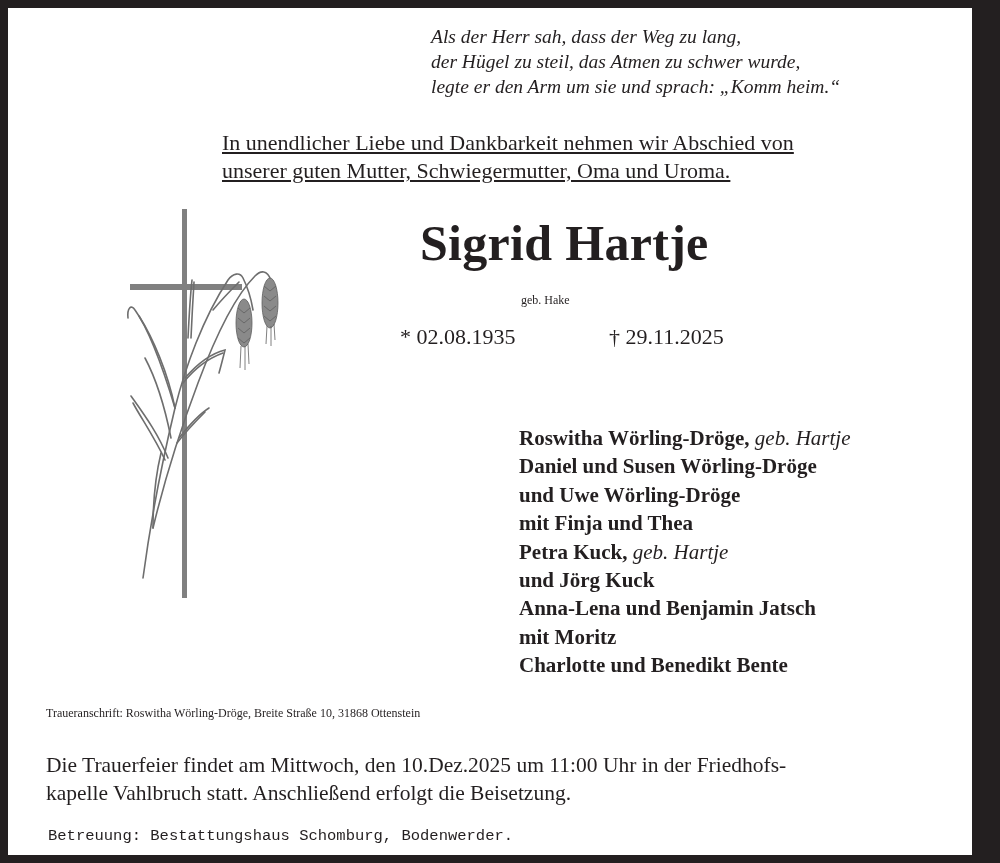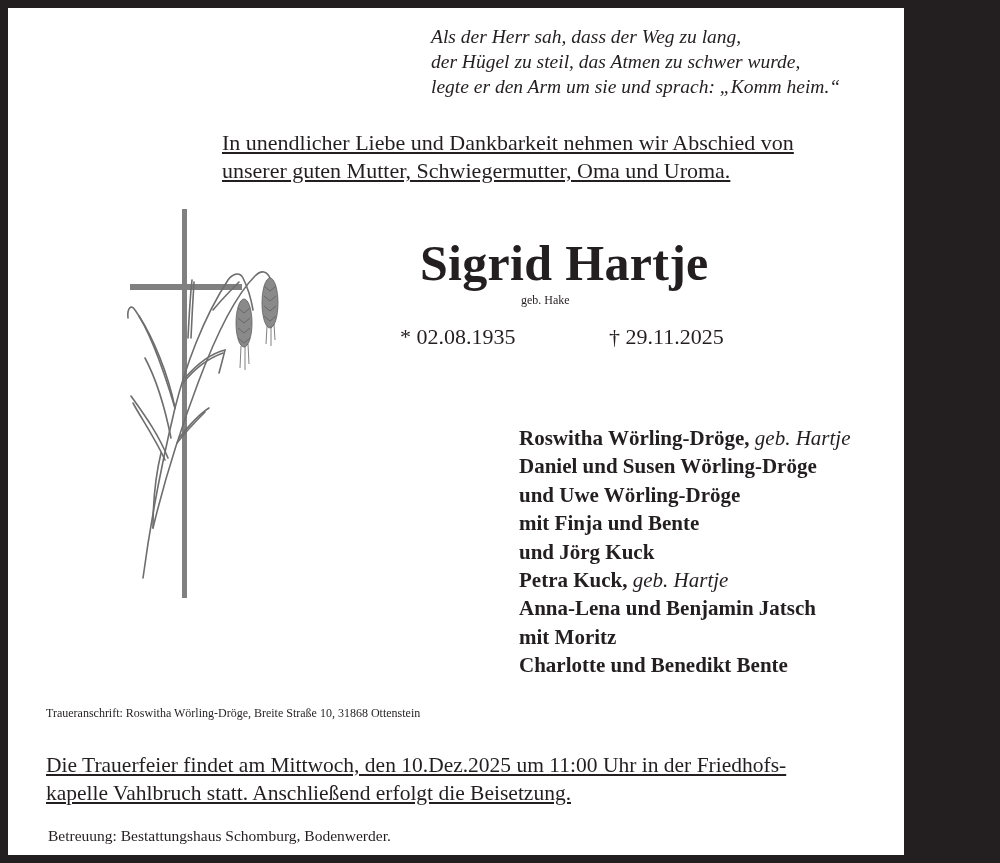--- a/index.html
+++ b/index.html
@@ -12,21 +12,21 @@
       height: 863px;
       position: relative;
       overflow: hidden;
       font-family: "Liberation Serif", "DejaVu Serif", serif;
       color: #231f20;
     }
     .card {
       position: absolute;
       left: 8px;
       top: 8px;
-      width: 896px;
+      width: 964px;
       height: 847px;
       background: #ffffff;
     }
     .abs { position: absolute; white-space: nowrap; }
 
     .poem {
       left: 423px;
       top: 16px;
       font-style: italic;
       font-size: 19.5px;
@@ -37,21 +37,21 @@
     .intro {
       left: 214px;
       top: 121px;
       font-size: 22px;
       line-height: 28px;
       text-decoration: underline;
     }
 
     .name {
       left: 412px;
-      top: 225px;
+      top: 205px;
       font-weight: bold;
       font-size: 50px;
       line-height: 60px;
       letter-spacing: 0.3px;
     }
     .maiden {
       left: 513px;
       top: 279px;
       font-size: 12px;
       line-height: 26px;
@@ -92,27 +92,28 @@
       font-size: 12px;
       line-height: 24px;
     }
 
     .ceremony {
       left: 38px;
       top: 743px;
       font-size: 21.5px;
       line-height: 28px;
     }
-    .ceremony div { white-space: nowrap; text-decoration: underline; }
+    .ceremony div { white-space: nowrap; }
 
     .undertaker {
       left: 40px;
       top: 818px;
       font-size: 15.5px;
       line-height: 20px;
+      font-family: Liberation Mono, monospace;
     }
 
     .cross-art {
       position: absolute;
       left: 105px;
       top: 190px;
       width: 180px;
       height: 410px;
     }
   </style>
@@ -171,23 +172,23 @@
   <div class="abs name">Sigrid Hartje</div>
   <div class="abs maiden">geb. Hake</div>
   <div class="abs born">* 02.08.1935</div>
   <div class="abs died">† 29.11.2025</div>
 
 
   <div class="abs family">
     <div class="line"><b>Roswitha Wörling-Dröge,</b><span class="norm"> geb. Hartje</span></div>
     <div class="line"><b>Daniel und Susen Wörling-Dröge</b><span class="norm"></span></div>
     <div class="line"><b>und Uwe Wörling-Dröge</b><span class="norm"></span></div>
-    <div class="line"><b>mit Finja und Bente</b><span class="norm"></span></div>
+    <div class="line"><b>mit Finja und Thea</b><span class="norm"></span></div>
+    <div class="line"><b>Petra Kuck,</b><span class="norm"> geb. Hartje</span></div>
     <div class="line"><b>und Jörg Kuck</b><span class="norm"></span></div>
-    <div class="line"><b>Petra Kuck,</b><span class="norm"> geb. Hartje</span></div>
     <div class="line"><b>Anna-Lena und Benjamin Jatsch</b><span class="norm"></span></div>
     <div class="line"><b>mit Moritz</b><span class="norm"></span></div>
     <div class="line"><b>Charlotte und Benedikt Bente</b><span class="norm"></span></div>
   </div>
 
   <div class="abs address">Traueranschrift: Roswitha Wörling-Dröge, Breite Straße 10, 31868 Ottenstein</div>
 
   <div class="abs ceremony">
     <div>Die Trauerfeier findet am Mittwoch, den 10.Dez.2025 um 11:00 Uhr in der Friedhofs-</div>
     <div>kapelle Vahlbruch statt. Anschließend erfolgt die Beisetzung.</div>

